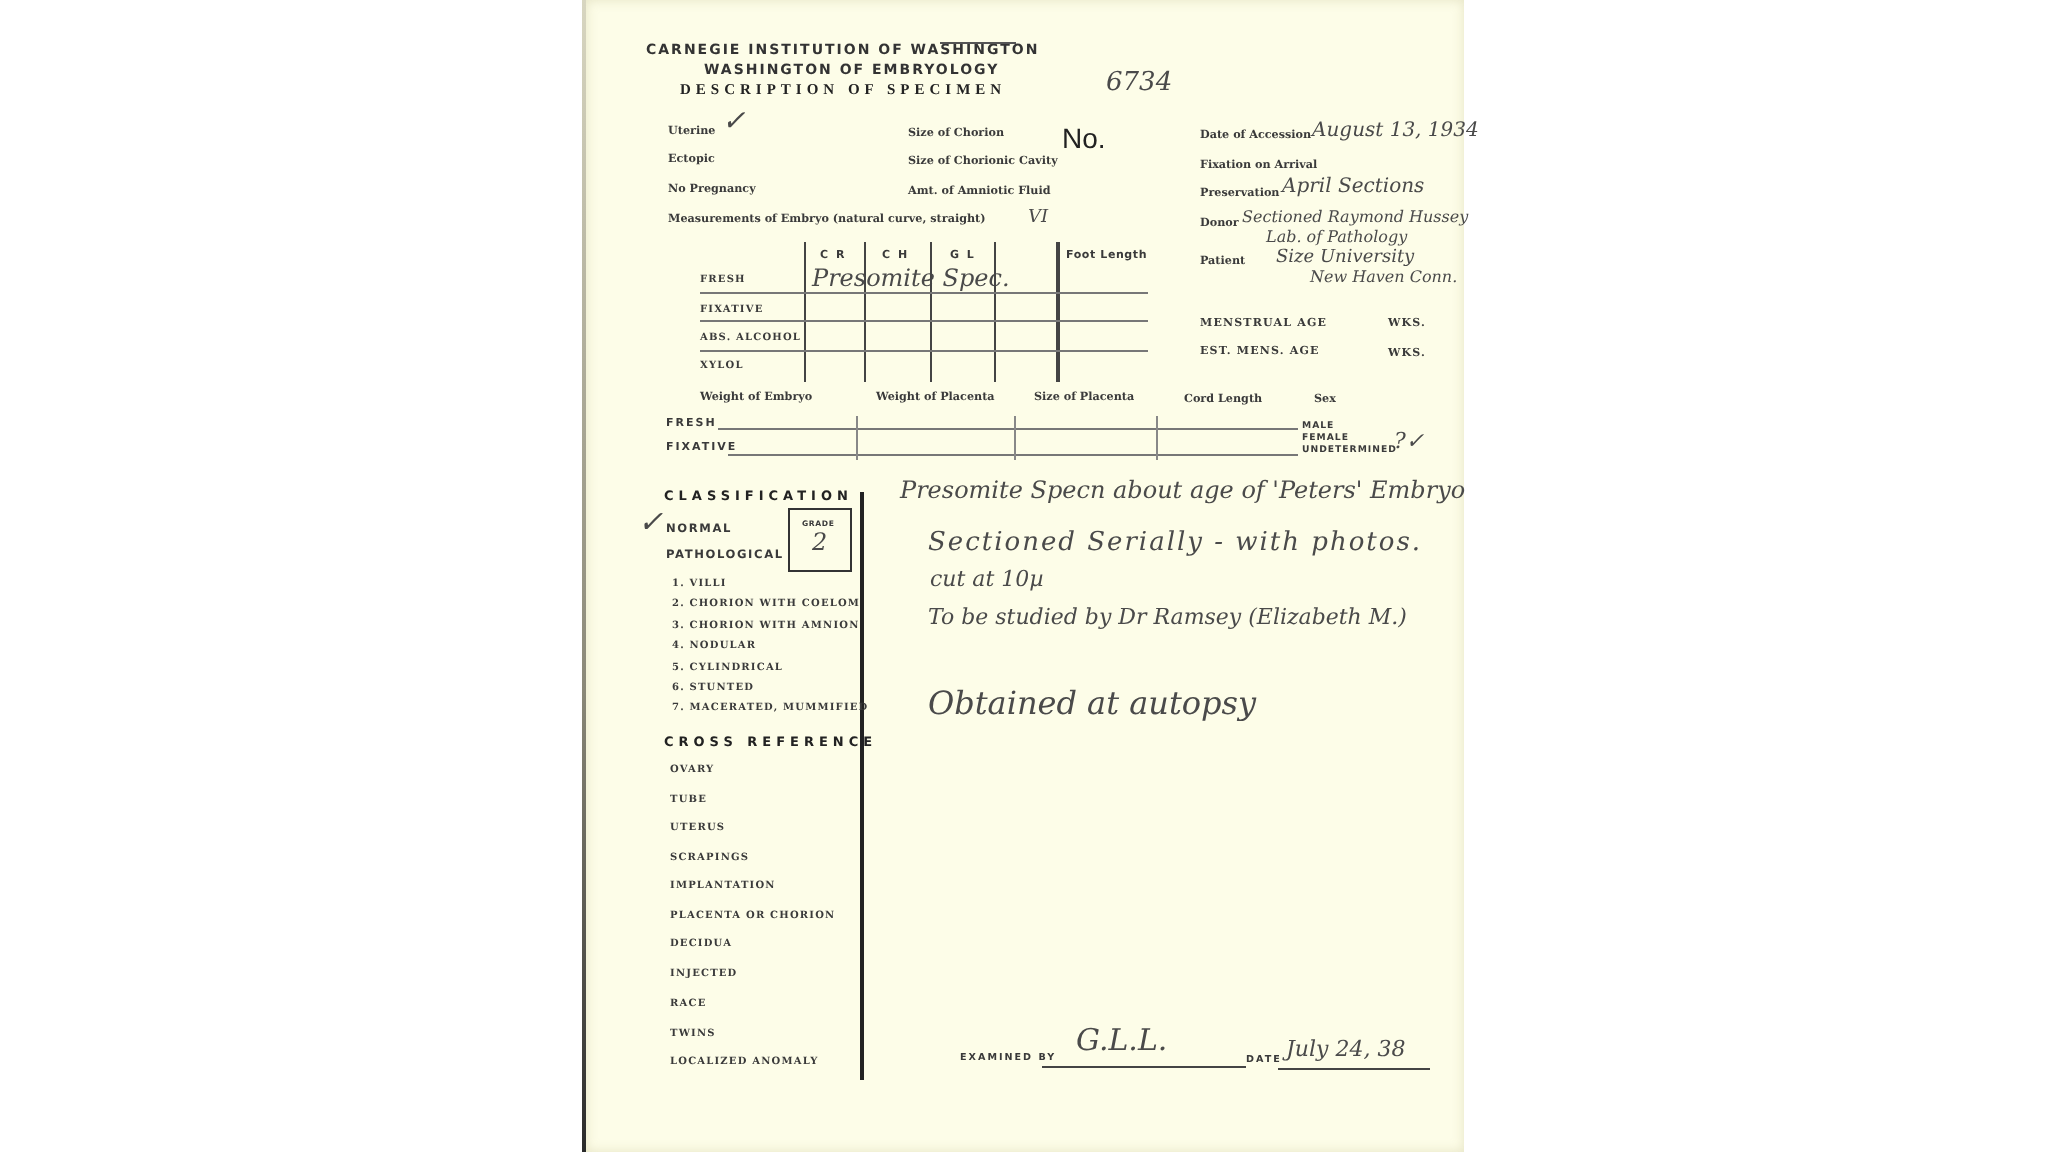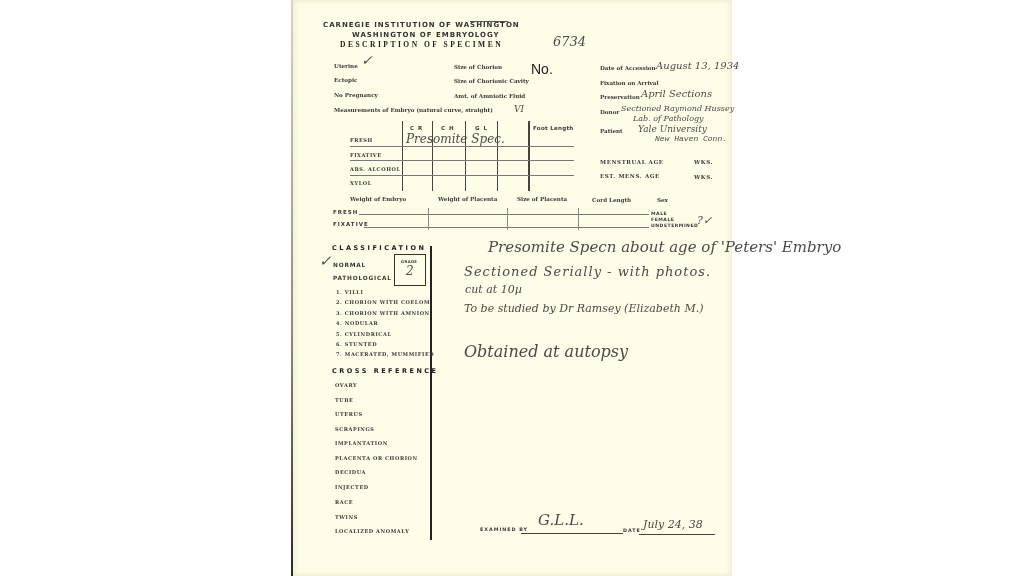--- a/index.html
+++ b/index.html
@@ -45,22 +45,22 @@
 
 <div class="abs lbl" style="left:600px;top:65px;">Date of Accession</div>
 <div class="abs hand" style="left:656px;top:60px;font-size:10px;">August 13, 1934</div>
 <div class="abs lbl" style="left:600px;top:80px;">Fixation on Arrival</div>
 <div class="abs lbl" style="left:600px;top:94px;">Preservation</div>
 <div class="abs hand" style="left:641px;top:88px;font-size:10px;">April Sections</div>
 <div class="abs lbl" style="left:600px;top:109px;">Donor</div>
 <div class="abs hand" style="left:621px;top:104px;font-size:8px;">Sectioned Raymond Hussey</div>
 <div class="abs hand" style="left:633px;top:114px;font-size:8px;">Lab. of Pathology</div>
 <div class="abs lbl" style="left:600px;top:128px;">Patient</div>
-<div class="abs hand" style="left:638px;top:124px;font-size:9px;">Yale University</div>
-<div class="abs hand" style="left:655px;top:134px;font-size:8px;font-family:Liberation Mono, monospace;">New Haven Conn.</div>
+<div class="abs hand" style="left:638px;top:124px;font-size:9px;">Size University</div>
+<div class="abs hand" style="left:655px;top:134px;font-size:8px;">New Haven Conn.</div>
 
 <div class="abs caps-sans" style="left:410px;top:125px;">C R</div>
 <div class="abs caps-sans" style="left:441px;top:125px;">C H</div>
 <div class="abs caps-sans" style="left:475px;top:125px;">G L</div>
 <div class="abs caps-sans" style="left:533px;top:125px;letter-spacing:0.3px;">Foot Length</div>
 <div class="abs caps" style="left:350px;top:137px;">FRESH</div>
 <div class="abs caps" style="left:350px;top:152px;">FIXATIVE</div>
 <div class="abs caps" style="left:350px;top:166px;">ABS. ALCOHOL</div>
 <div class="abs caps" style="left:350px;top:180px;">XYLOL</div>
 <div class="abs hand" style="left:406px;top:132px;font-size:12px;">Presomite Spec.</div>
@@ -118,21 +118,21 @@
 <div class="abs caps" style="left:335px;top:411px;">UTERUS</div>
 <div class="abs caps" style="left:335px;top:426px;">SCRAPINGS</div>
 <div class="abs caps" style="left:335px;top:440px;">IMPLANTATION</div>
 <div class="abs caps" style="left:335px;top:455px;">PLACENTA OR CHORION</div>
 <div class="abs caps" style="left:335px;top:469px;">DECIDUA</div>
 <div class="abs caps" style="left:335px;top:484px;">INJECTED</div>
 <div class="abs caps" style="left:335px;top:499px;">RACE</div>
 <div class="abs caps" style="left:335px;top:514px;">TWINS</div>
 <div class="abs caps" style="left:335px;top:528px;">LOCALIZED ANOMALY</div>
 
-<div class="abs hand" style="left:488px;top:238px;font-size:15px;">Presomite Specn about age of 'Peters' Embryo</div>
+<div class="abs hand" style="left:450px;top:238px;font-size:12px;">Presomite Specn about age of 'Peters' Embryo</div>
 <div class="abs hand" style="left:464px;top:264px;font-size:13px;letter-spacing:1px;">Sectioned Serially - with photos.</div>
 <div class="abs hand" style="left:465px;top:283px;font-size:11px;">cut at 10µ</div>
 <div class="abs hand" style="left:464px;top:302px;font-size:11px;">To be studied by Dr Ramsey (Elizabeth M.)</div>
 <div class="abs hand" style="left:464px;top:342px;font-size:16px;">Obtained at autopsy</div>
 
 <div class="abs caps-sans" style="left:480px;top:527px;font-size:4.8px;">EXAMINED BY</div>
 <div class="line" style="left:521px;top:533px;width:102px;height:1px;background:#444;"></div>
 <div class="abs hand" style="left:538px;top:511px;font-size:15px;">G.L.L.</div>
 <div class="abs caps-sans" style="left:623px;top:528px;font-size:4.8px;">DATE</div>
 <div class="line" style="left:639px;top:534px;width:76px;height:1px;background:#444;"></div>

